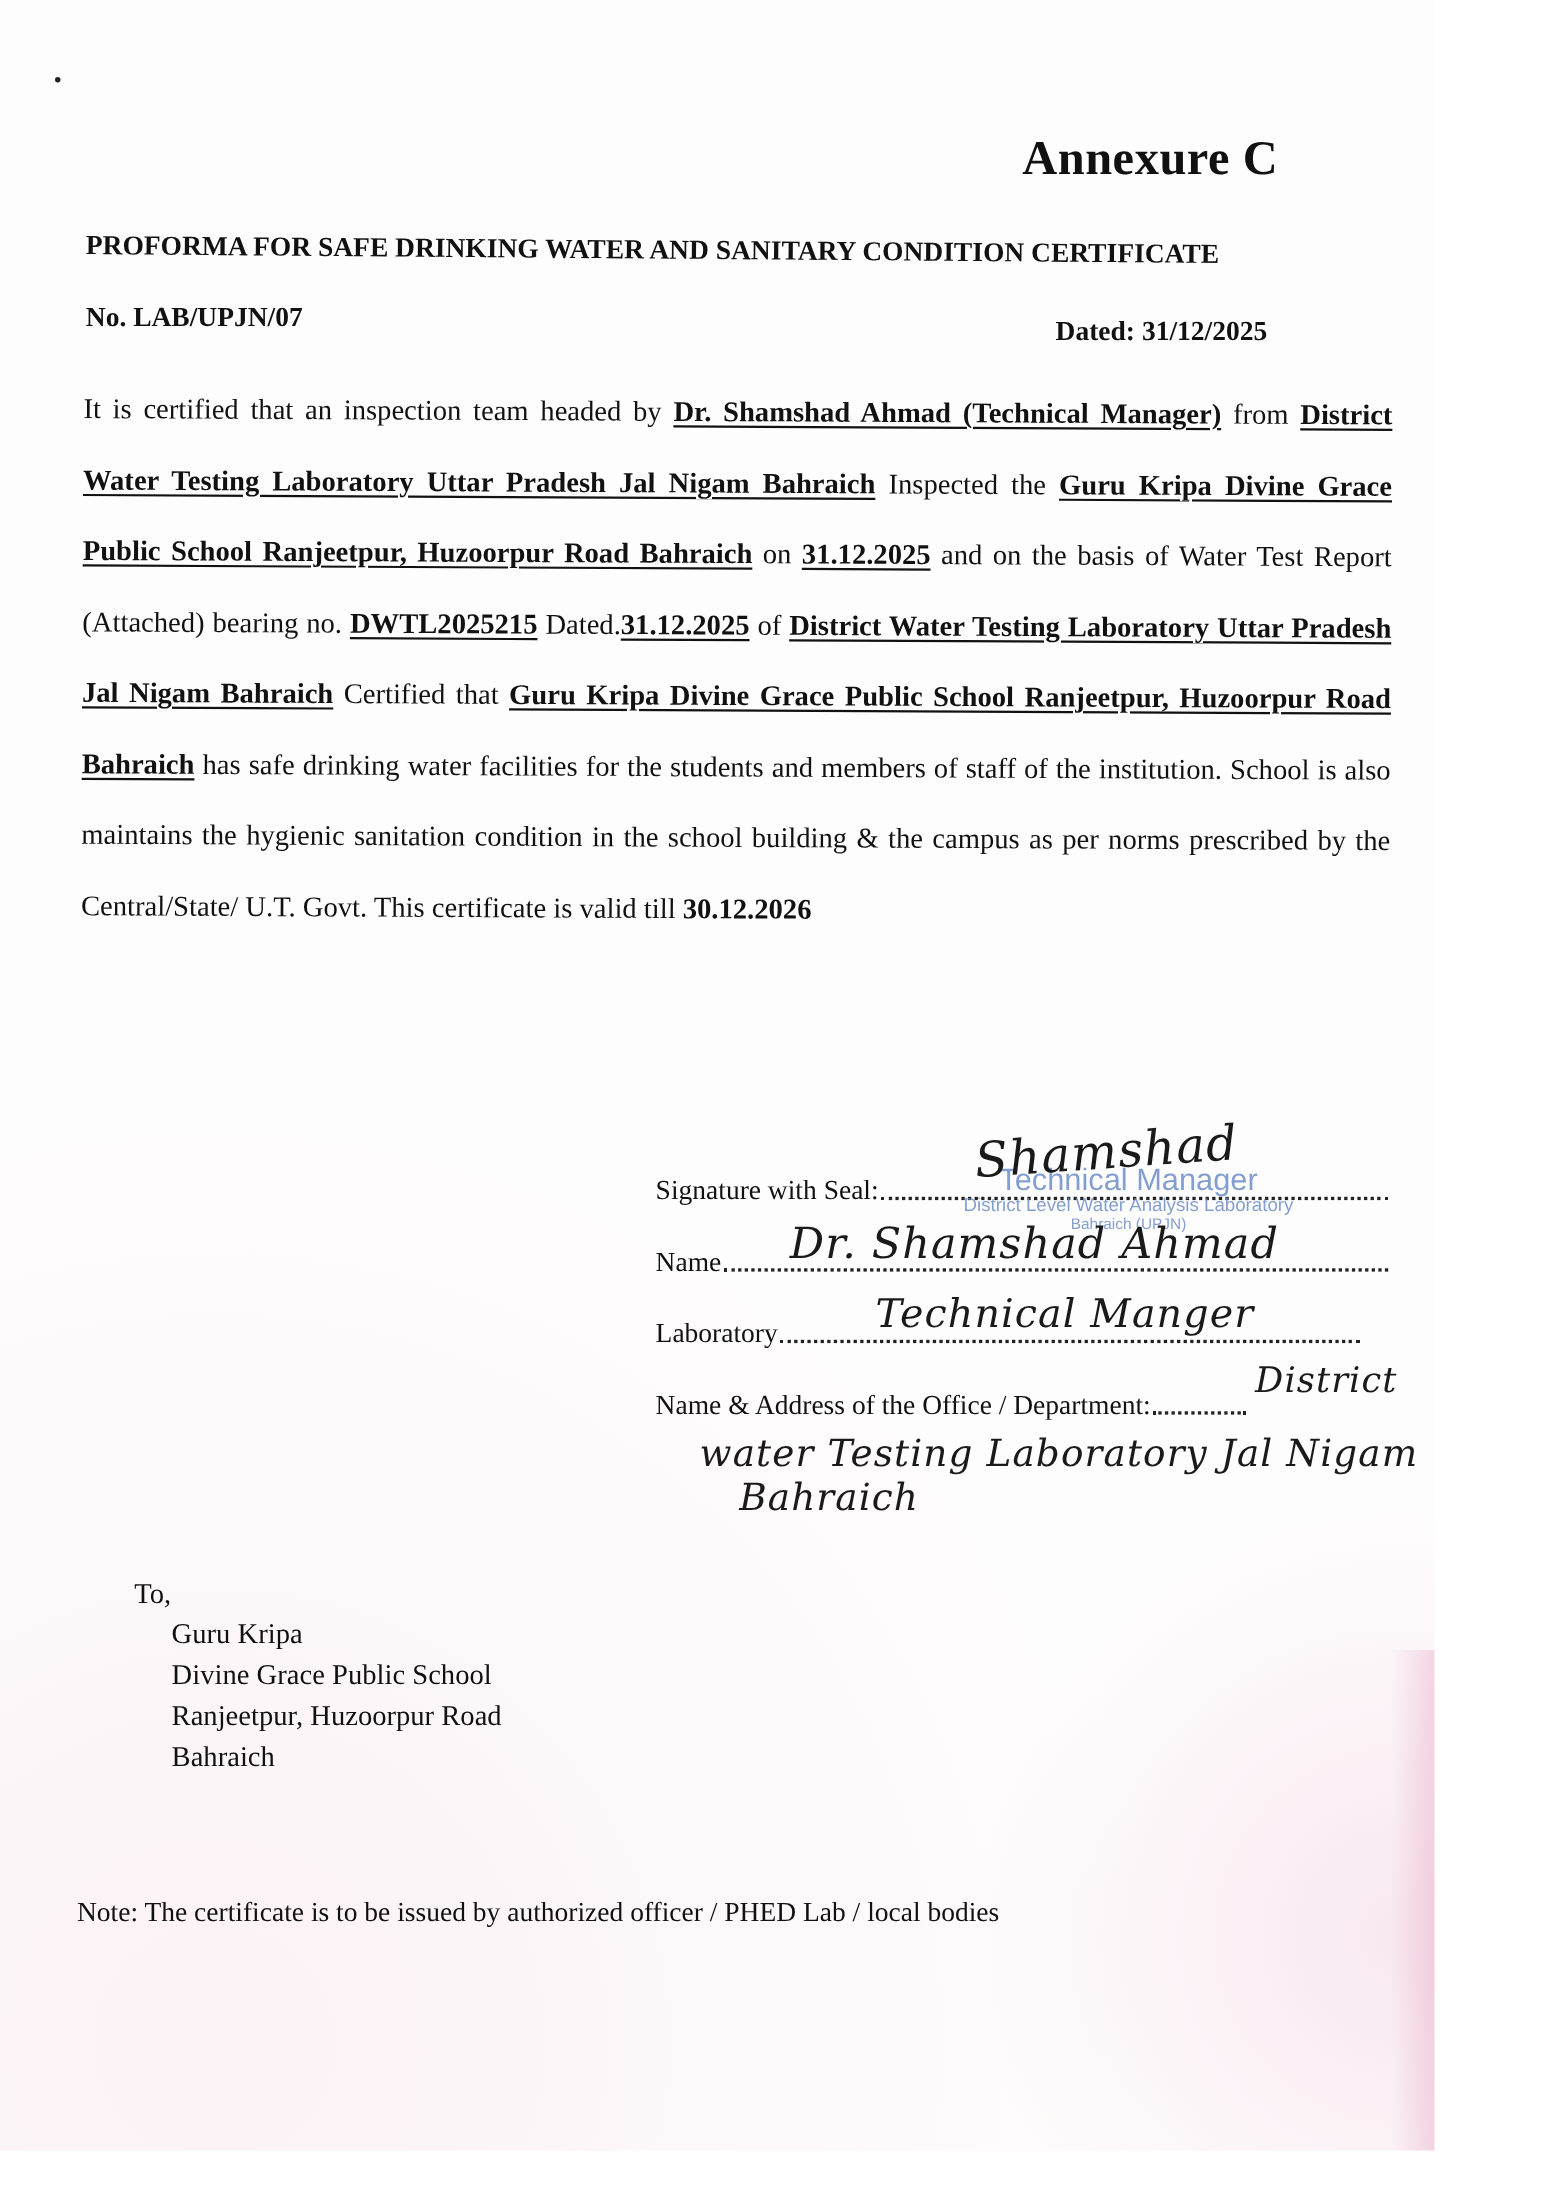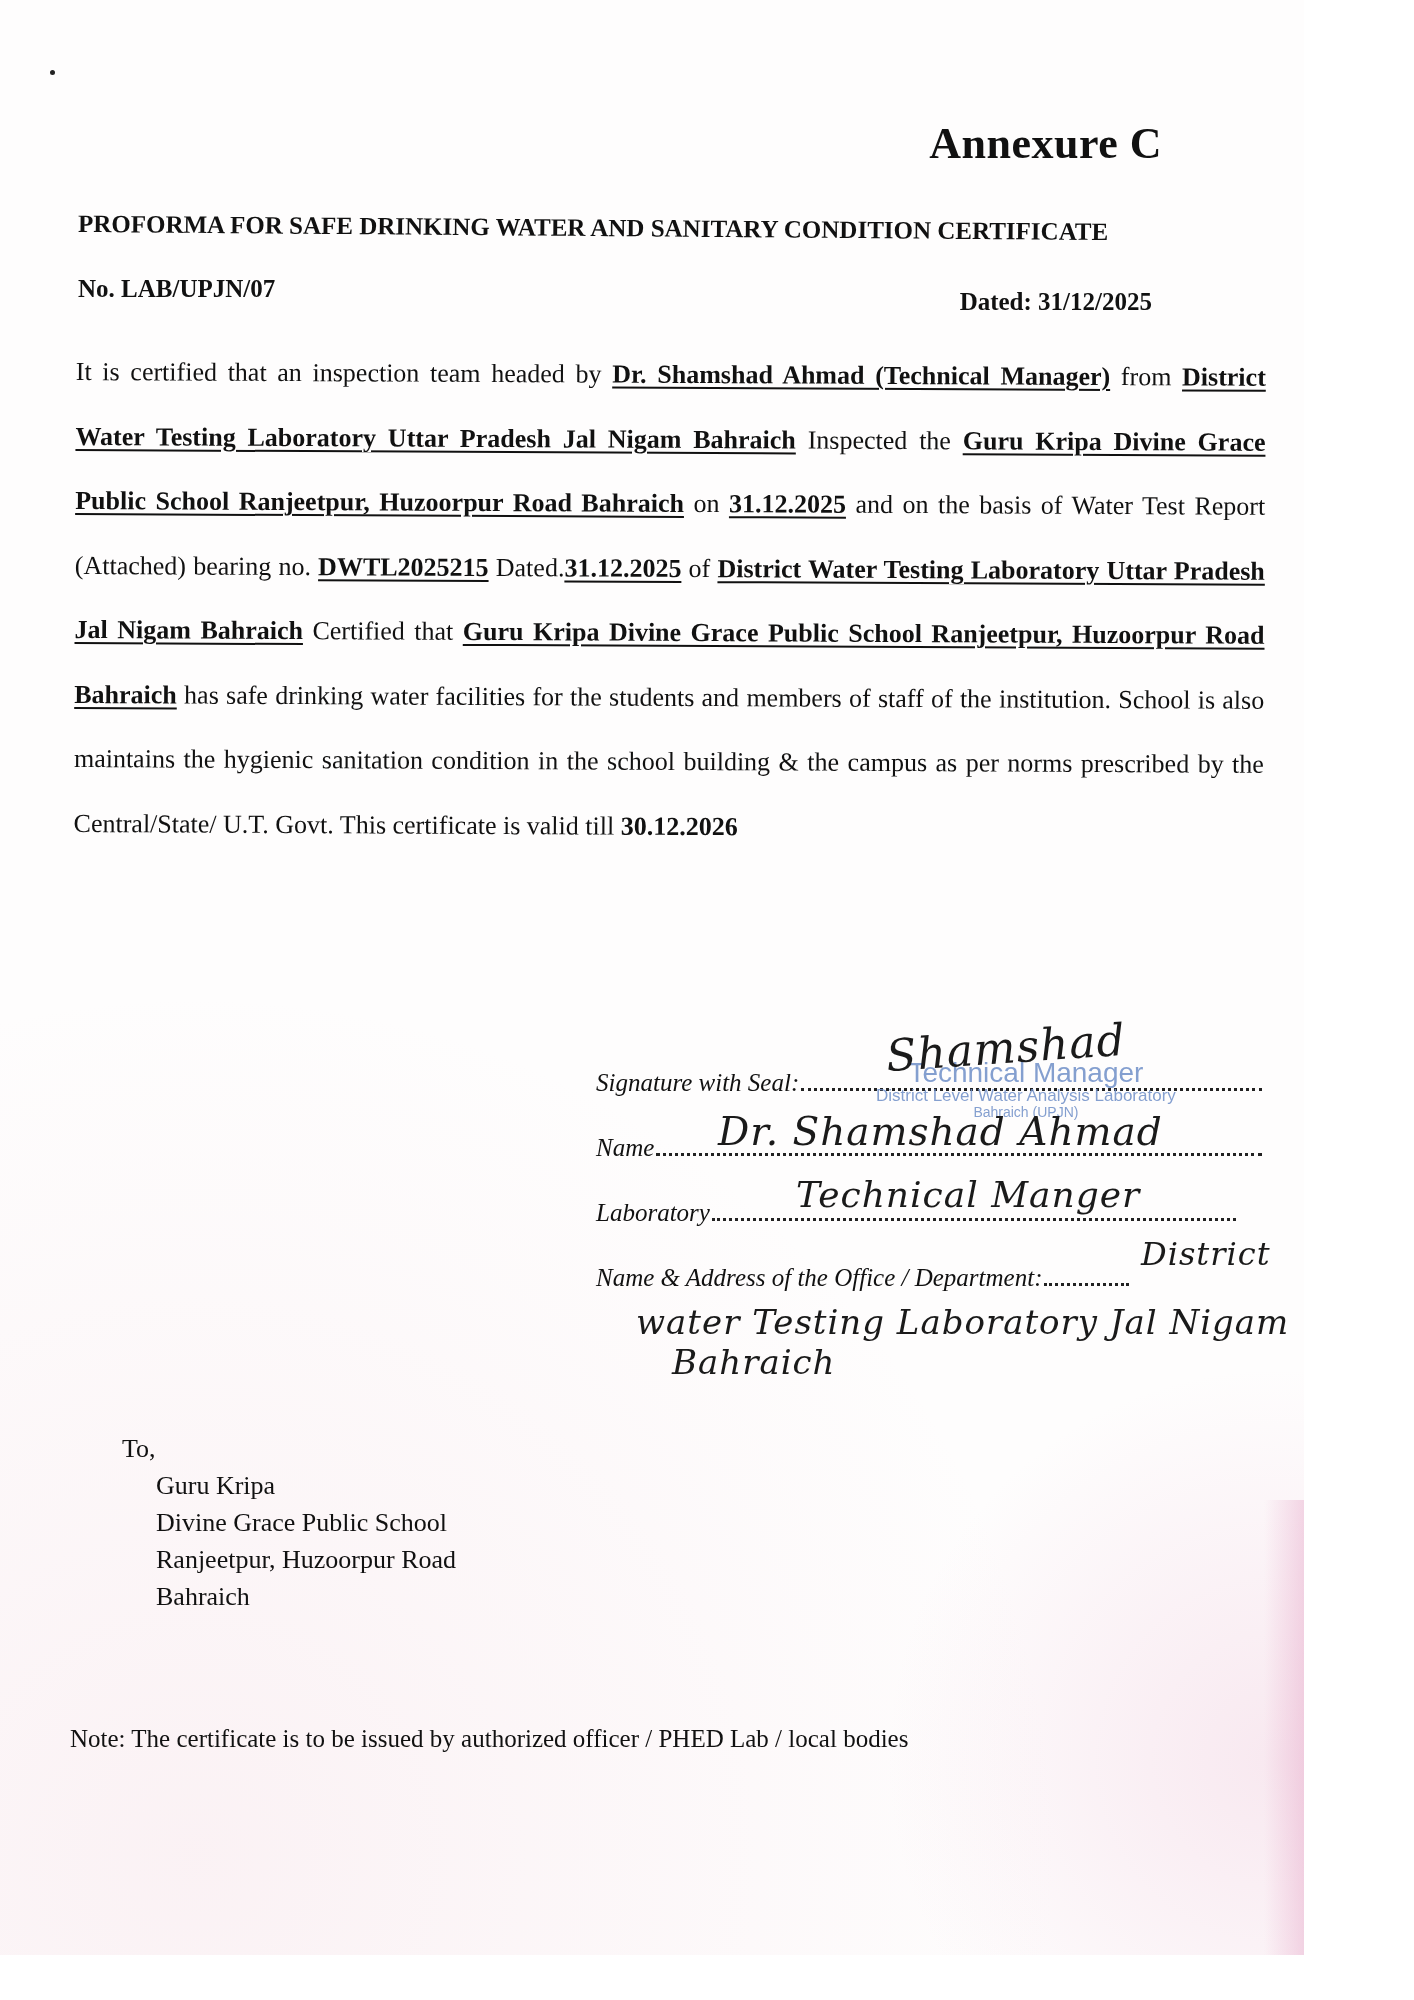--- a/index.html
+++ b/index.html
@@ -68,21 +68,21 @@
       position: absolute; left: 596px; top: 1040px;
       width: 680px;
       font-size: 25px;
     }
     .sig-row {
       position: relative;
       height: 65px;
       display: flex;
       align-items: flex-end;
     }
-    .sig-row .label { white-space: nowrap; padding-bottom: 8px; font-style: italic; }
+    .sig-row .label { white-space: nowrap; padding-bottom: 8px; }
     .sig-row .dots {
       flex: 1;
       border-bottom: 3px dotted #222;
       margin-bottom: 14px;
       margin-left: 2px;
       height: 0;
     }
     .sig-row.r1 .dots { margin-right: 14px; }
     .sig-row.r2 .dots { margin-right: 14px; }
     .sig-row.r3 .dots { margin-right: 40px; }

